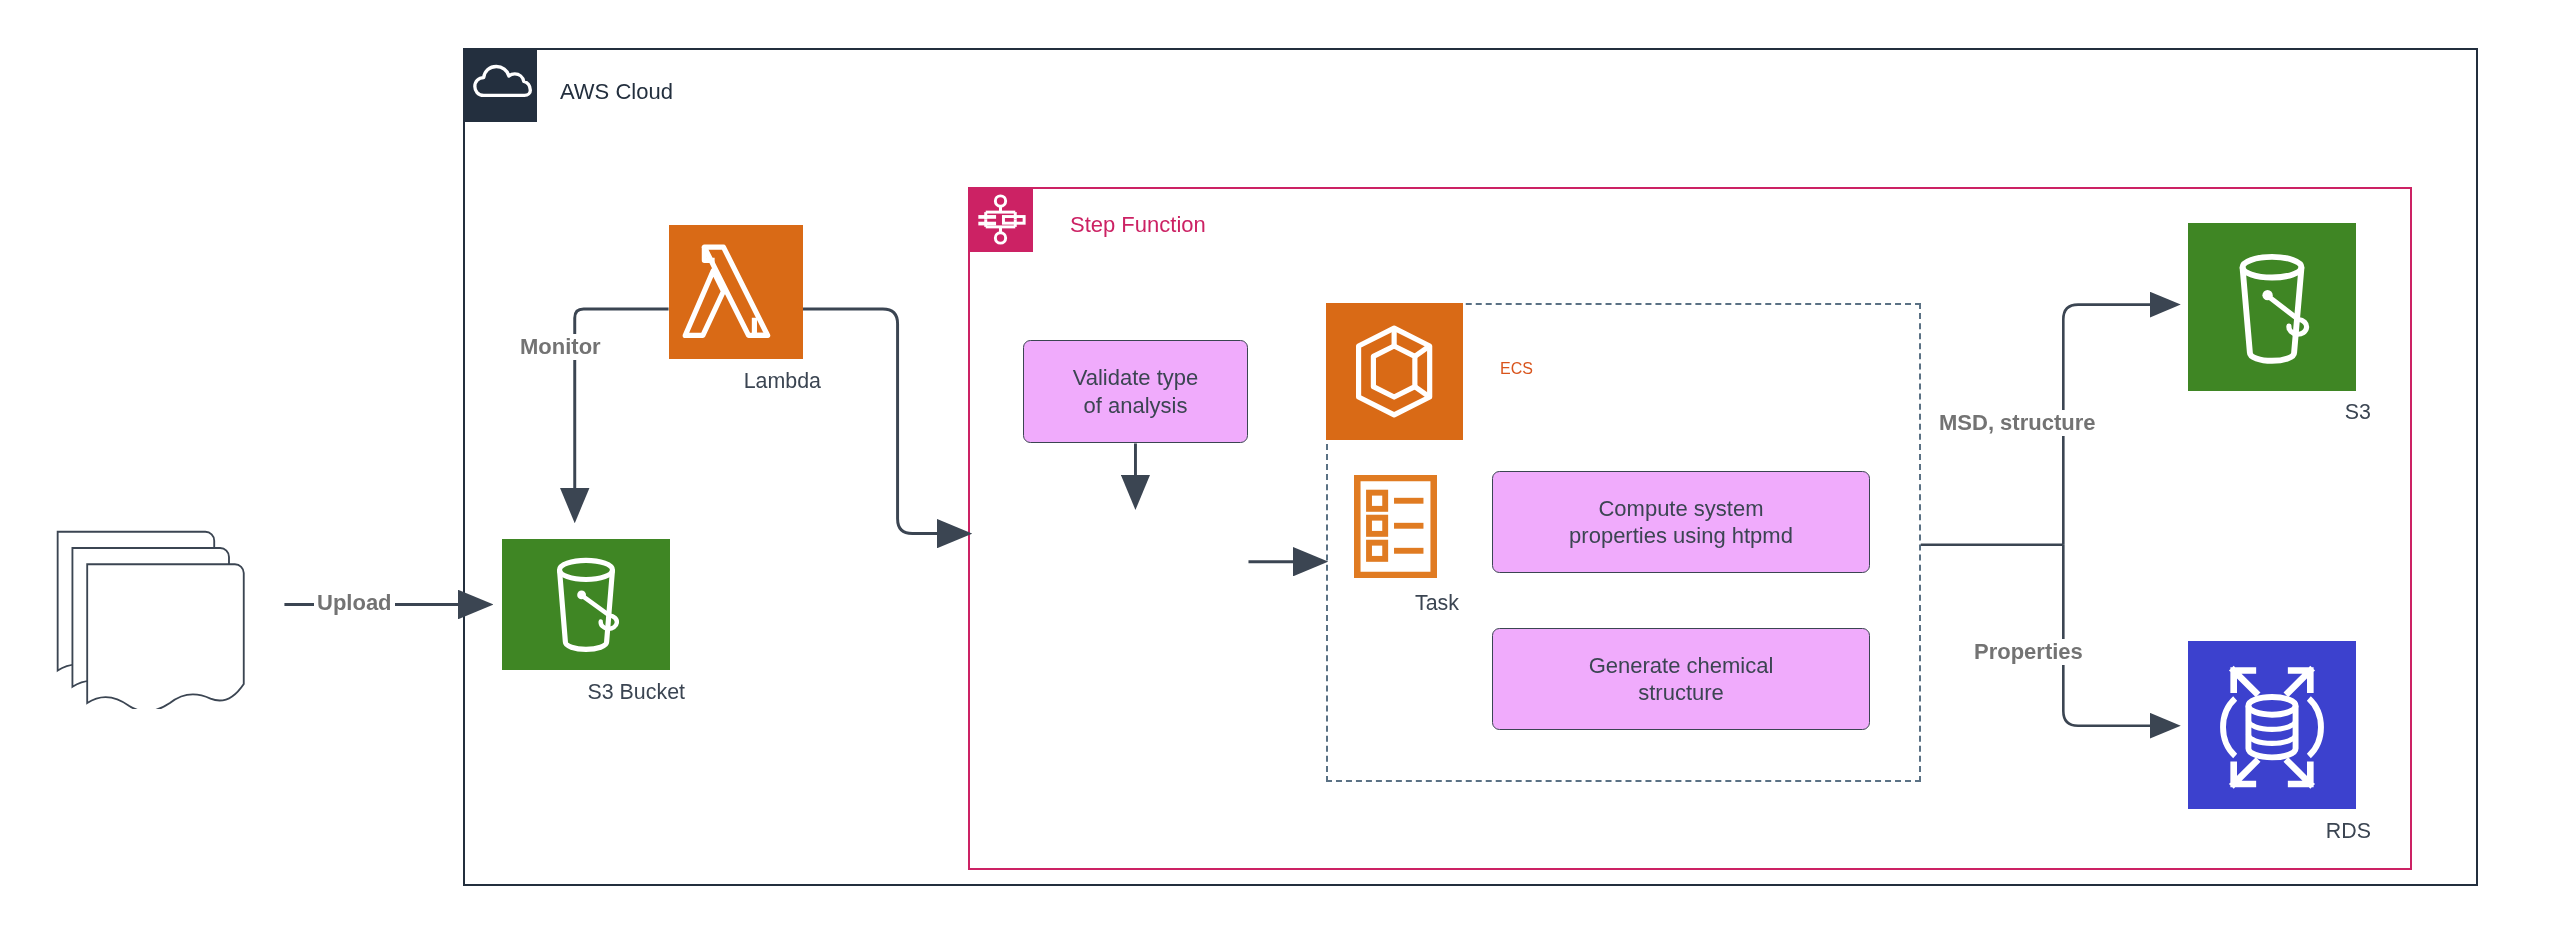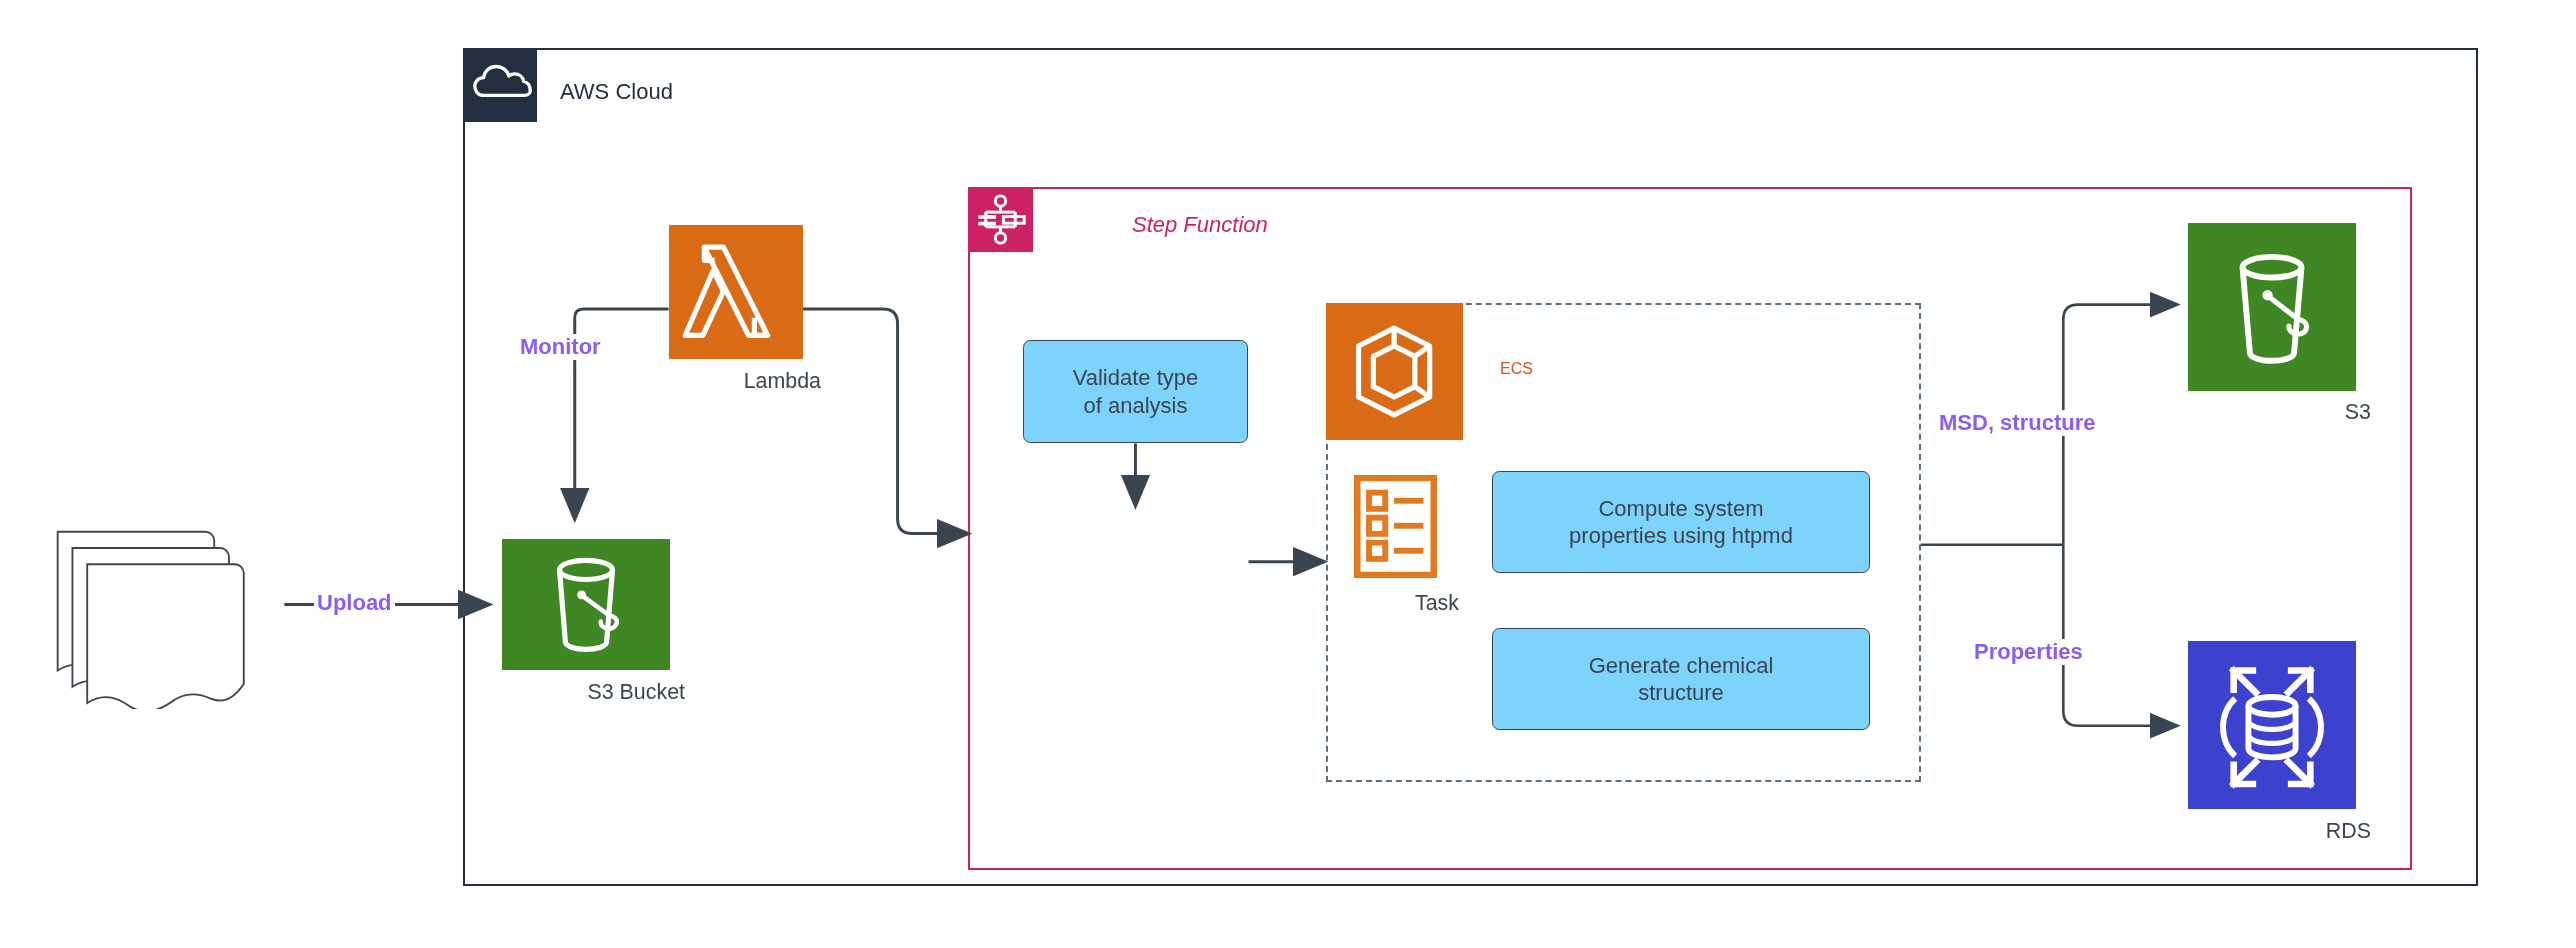--- a/index.html
+++ b/index.html
@@ -44,25 +44,24 @@
     border: 2.2px solid #CC2264;
   }
   .stepfn-tab {
     position: absolute;
     left: 968px; top: 187px;
     width: 65px; height: 65px;
     background: #CC2264;
   }
   .stepfn-label {
     position: absolute;
-    left: 1132px; top: 212px;
+    left: 1070px; top: 212px;
     font-size: 22px;
     color: #CC2264;
     white-space: nowrap;
-    font-style: italic;
   }
 
   .ecs-box {
     position: absolute;
     left: 1326px; top: 303px;
     width: 595px; height: 479px;
     border: 2.2px dashed #5A7184;
   }
   .ecs-icon {
     position: absolute;
@@ -90,21 +89,21 @@
     font-size: 21.4px;
     color: #3B4552;
     white-space: nowrap;
   }
 
   
   .pbox {
     position: absolute;
     border: 1.8px solid #3B4552;
     border-radius: 7.4px;
-    background: #7dd3fc;
+    background: #f0abfc;
     display: flex;
     align-items: center;
     justify-content: center;
     text-align: center;
     font-size: 22px;
     color: #3B4552;
     line-height: 1.25;
     padding: 4.4px 7.4px;
   }
 
@@ -118,21 +117,21 @@
     font-size: 22px;
     color: #3B4552;
     line-height: 1.32;
   }
 
   
   .edge-label {
     position: absolute;
     font-weight: bold;
     font-size: 22px;
-    color: #8b5cf6;
+    color: #737373;
     background: #ffffff;
     white-space: nowrap;
     padding: 0 3px;
   }
 
   svg.wires {
     position: absolute; left: 0; top: 0;
     width: 2576px; height: 949px;
     pointer-events: none;
   }

